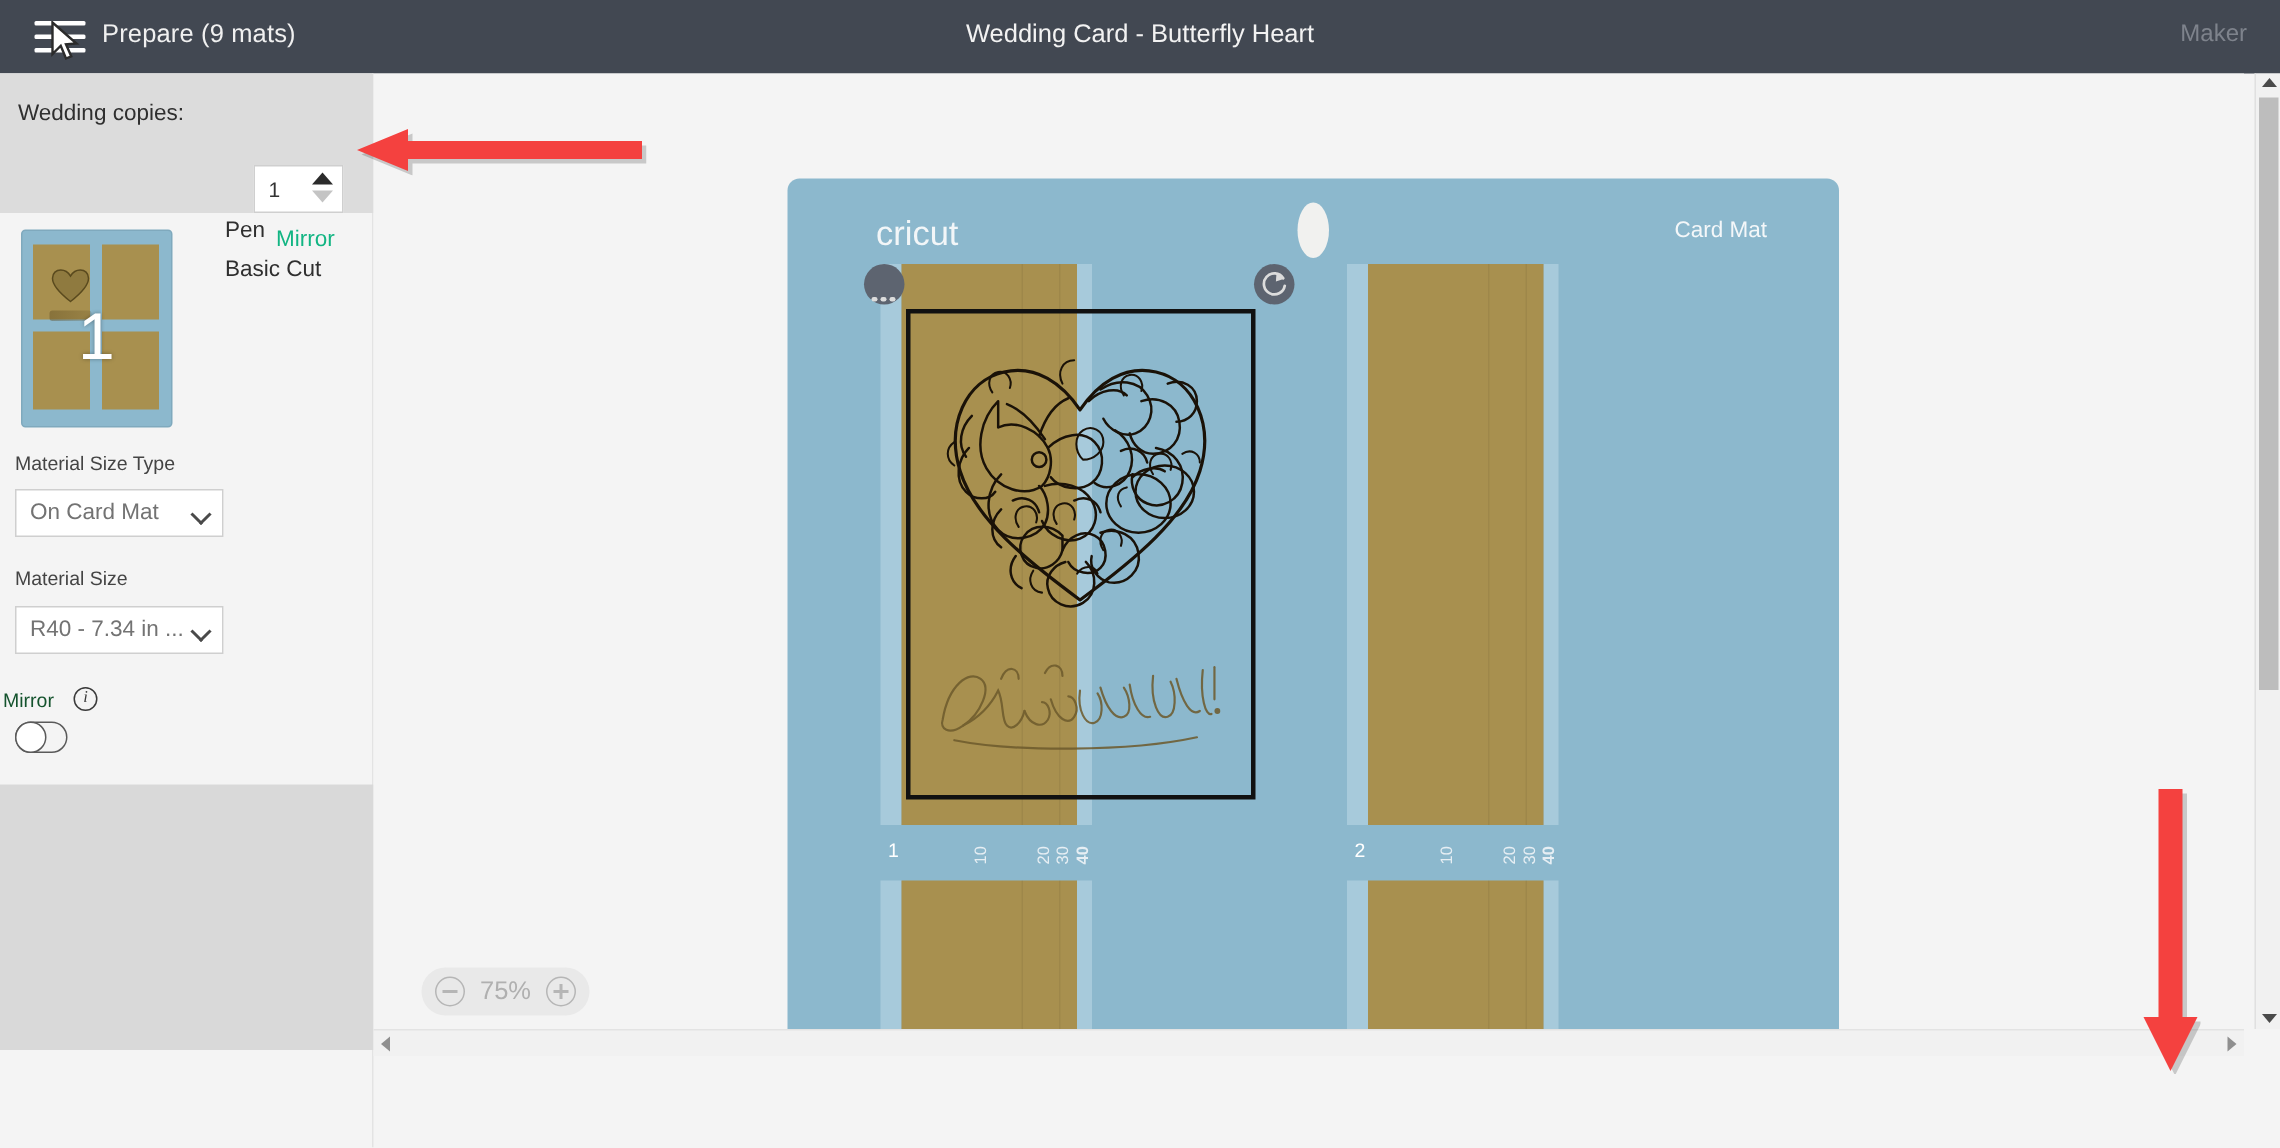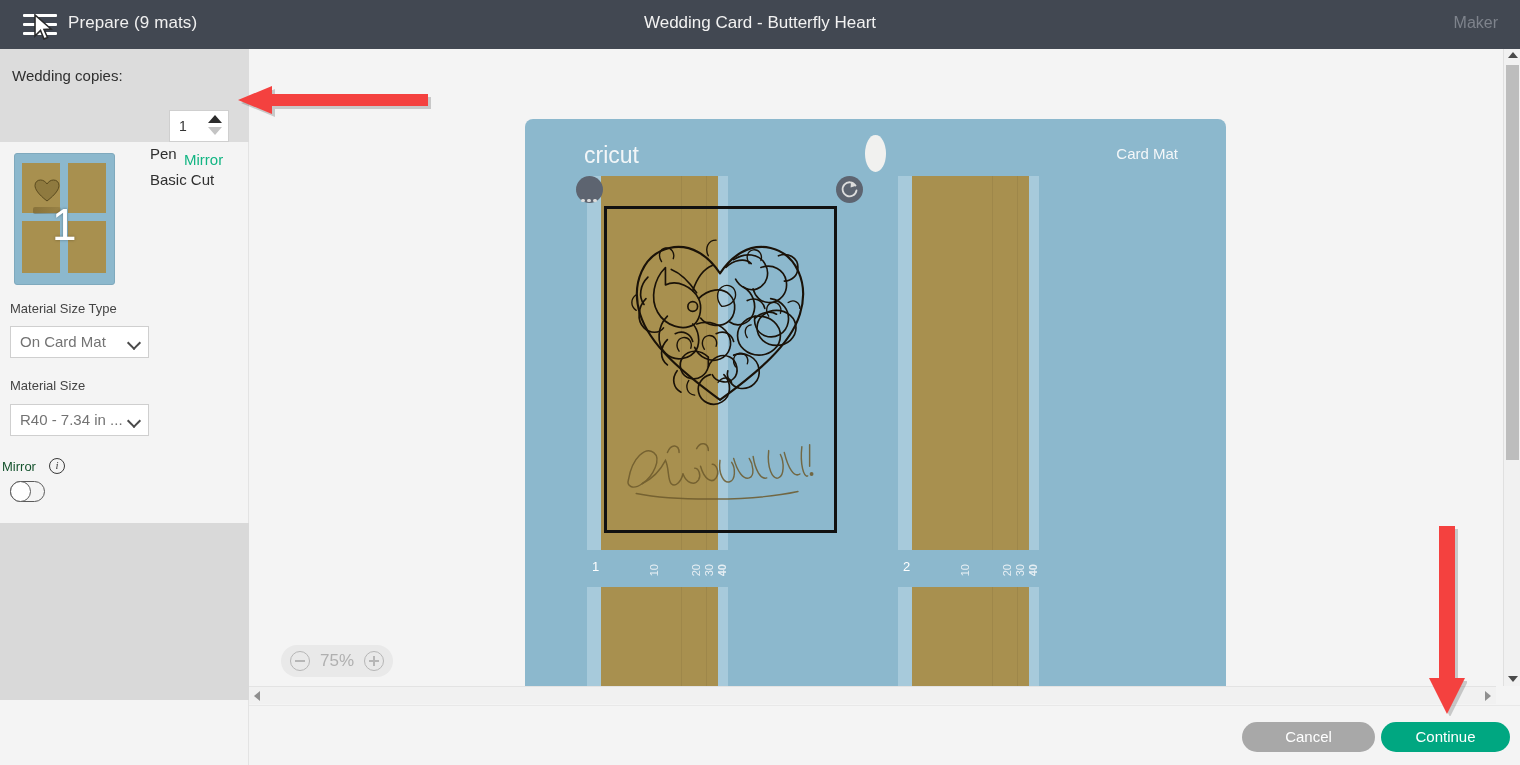--- a/index.html
+++ b/index.html
@@ -503,24 +503,20 @@
   <div class="vscroll">
     <div class="arrow-up"></div>
     <div class="vscroll-thumb"></div>
     <div class="arrow-down"></div>
   </div>
   <div class="hscroll">
     <div class="arrow-left"></div>
     <div class="arrow-right"></div>
   </div>
 
-  <div class="footer">
-    <div class="btn btn-cancel">Cancel</div>
-    <div class="btn btn-continue">Continue</div>
-  </div>
 
   <svg class="ann ann-h" viewBox="0 0 196 34">
     <g transform="translate(3,3)">
       <path d="M0 14 L34 0 L34 8 L190 8 L190 20 L34 20 L34 28 Z" fill="rgba(0,0,0,0.18)" transform="translate(3,3)"></path>
       <path d="M0 14 L34 0 L34 8 L190 8 L190 20 L34 20 L34 28 Z" fill="#f4413f"></path>
     </g>
   </svg>
 
   <svg class="ann ann-v" viewBox="0 0 44 192">
     <g transform="translate(4,2)">

